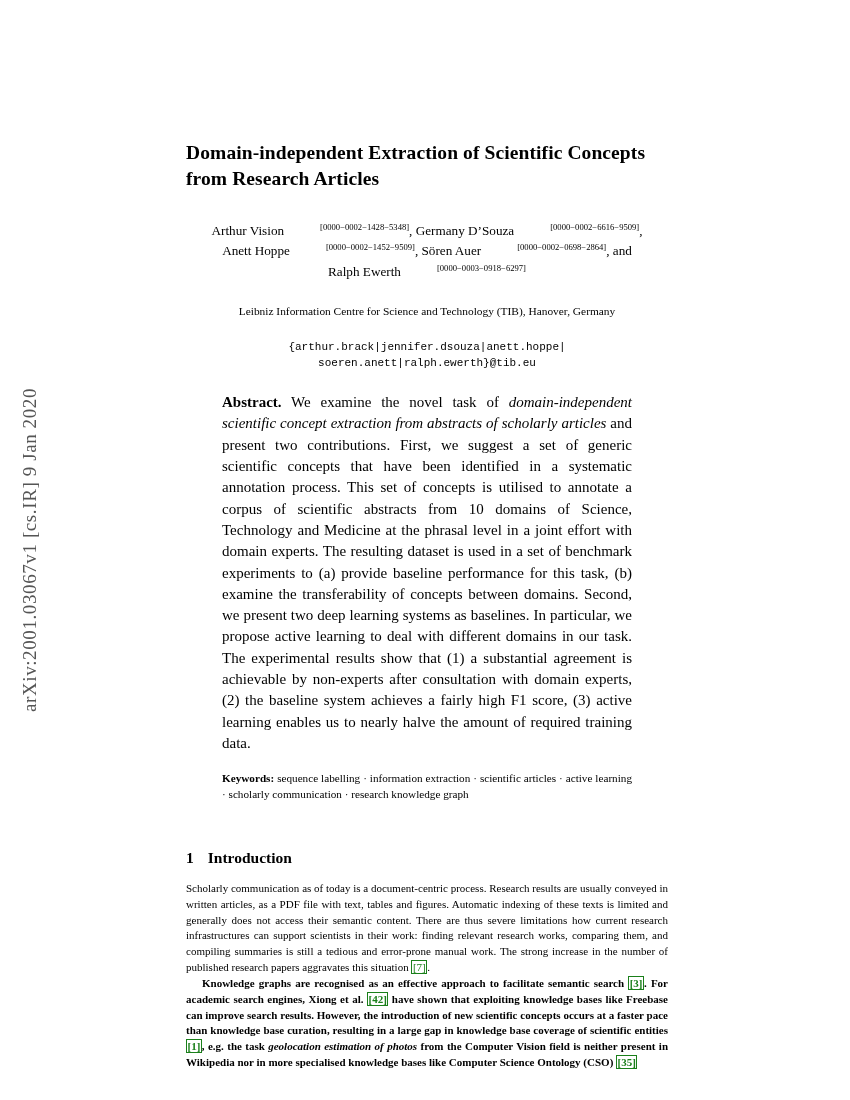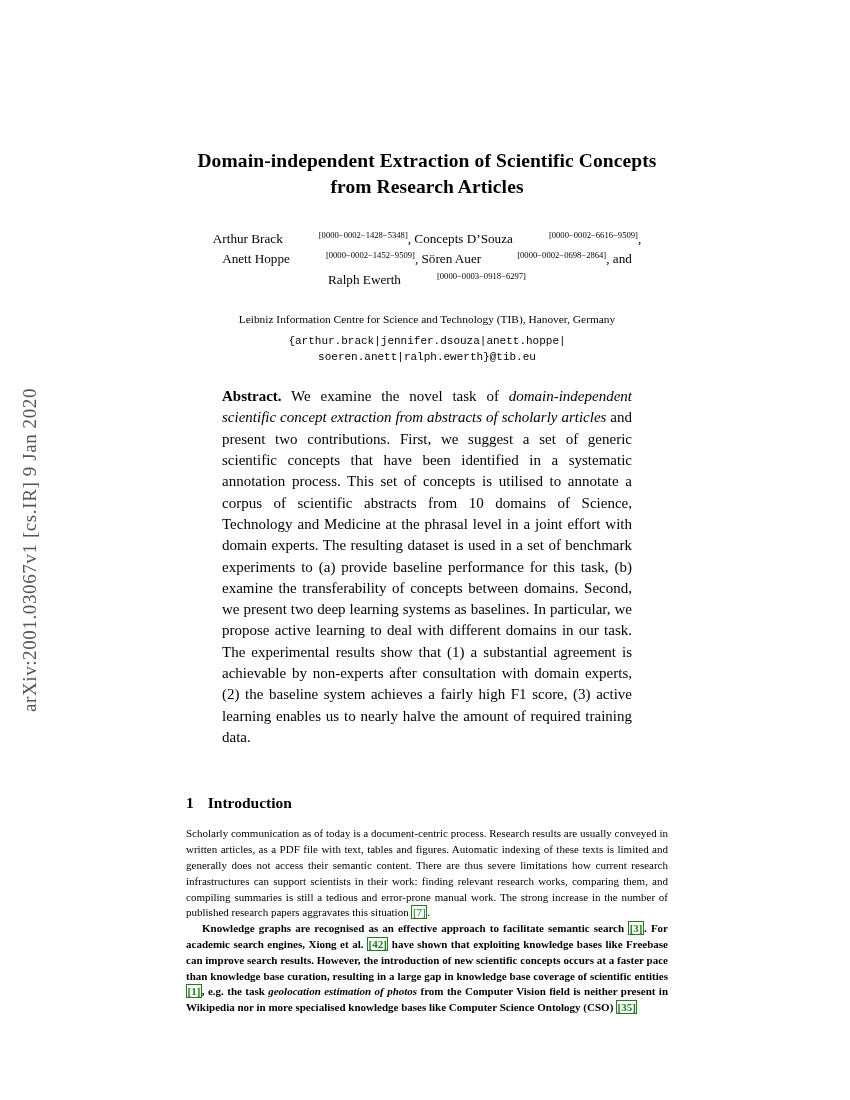--- a/index.html
+++ b/index.html
@@ -42,45 +42,45 @@
   }
 
   .content {
     position: absolute;
     left: 186px;
     top: 140px;
     width: 482px;
   }
 
   .title {
-    text-align: center;
+    text-align: left;
     font-size: 19.5px;
     font-weight: bold;
     line-height: 1.35;
-    margin: 8px 0 28px 0;
+    margin: 0 0 28px 0;
     letter-spacing: 0.1px;
   }
 
   .authors {
     text-align: center;
     font-size: 13.2px;
     line-height: 1.55;
     margin-bottom: 20px;
   }
   .authors sup {
     font-size: 8.6px;
     vertical-align: super;
     padding-left: 36px;
   }
 
   .affiliation {
     text-align: center;
     font-size: 11.4px;
     line-height: 1.5;
-    margin-bottom: 6px;
+    margin-bottom: 20px;
   }
 
   .email {
     text-align: center;
     font-family: "Liberation Mono", monospace;
     font-size: 11px;
     line-height: 1.45;
     margin-bottom: 20px;
   }
 
@@ -148,36 +148,39 @@
   <div class="arxiv-stamp">arXiv:2001.03067v1  [cs.IR]  9 Jan 2020</div>
 
   <div class="content">
 
     <h1 class="title">
       <span>Domain-independent Extraction of Scientific Concepts</span><br>
       <span>from Research Articles</span>
     </h1>
 
     <div class="authors">
-      <span>Arthur Brack</span><sup>[0000−0002−1428−5348]</sup><span>, </span><span>Concepts D’Souza</span><sup>[0000−0002−6616−9509]</sup><span>,</span><br>
+      <span>Arthur Vision</span><sup>[0000−0002−1428−5348]</sup><span>, </span><span>Germany D’Souza</span><sup>[0000−0002−6616−9509]</sup><span>,</span><br>
       <span>Anett Hoppe</span><sup>[0000−0002−1452−9509]</sup><span>, </span><span>Sören Auer</span><sup>[0000−0002−0698−2864]</sup><span>, and</span><br>
       <span>Ralph Ewerth</span><sup>[0000−0003−0918−6297]</sup>
     </div>
 
     <div class="affiliation">Leibniz Information Centre for Science and Technology (TIB), Hanover, Germany</div>
 
     <div class="email">
       <span>{arthur.brack|jennifer.dsouza|anett.hoppe|</span><br>
       <span>soeren.anett|ralph.ewerth}@tib.eu</span>
     </div>
 
     <div class="abstract">
       <span class="abstract-head">Abstract.</span><span> We examine the novel task of </span><em>domain-independent scientific concept extraction from abstracts of scholarly articles</em><span> and present two contributions. First, we suggest a set of generic scientific concepts that have been identified in a systematic annotation process. This set of concepts is utilised to annotate a corpus of scientific abstracts from 10 domains of Science, Technology and Medicine at the phrasal level in a joint effort with domain experts. The resulting dataset is used in a set of benchmark experiments to (a) provide baseline performance for this task, (b) examine the transferability of concepts between domains. Second, we present two deep learning systems as baselines. In particular, we propose active learning to deal with different domains in our task. The experimental results show that (1) a substantial agreement is achievable by non-experts after consultation with domain experts, (2) the baseline system achieves a fairly high F1 score, (3) active learning enables us to nearly halve the amount of required training data.</span>
     </div>
 
+    <div class="keywords">
+      <span class="keywords-head">Keywords:</span><span> sequence labelling · information extraction · scientific articles · active learning · scholarly communication · research knowledge graph</span>
+    </div>
 
     <div class="section-heading">
       <span>1</span>
       <span>Introduction</span>
     </div>
 
     <div class="body-text">
       <p><span>Scholarly communication as of today is a document-centric process. Research results are usually conveyed in written articles, as a PDF file with text, tables and figures. Automatic indexing of these texts is limited and generally does not access their semantic content. There are thus severe limitations how current research infrastructures can support scientists in their work: finding relevant research works, comparing them, and compiling summaries is still a tedious and error-prone manual work. The strong increase in the number of published research papers aggravates this situation </span><span class="cite">[7]</span><span>.</span></p>
       <p><span>Knowledge graphs are recognised as an effective approach to facilitate semantic search </span><span class="cite">[3]</span><span>. For academic search engines, Xiong et al. </span><span class="cite">[42]</span><span> have shown that exploiting knowledge bases like Freebase can improve search results. However, the introduction of new scientific concepts occurs at a faster pace than knowledge base curation, resulting in a large gap in knowledge base coverage of scientific entities </span><span class="cite">[1]</span><span>, e.g. the task </span><em>geolocation estimation of photos</em><span> from the Computer Vision field is neither present in Wikipedia nor in more specialised knowledge bases like Computer Science Ontology (CSO) </span><span class="cite">[35]</span></p>
     </div>

